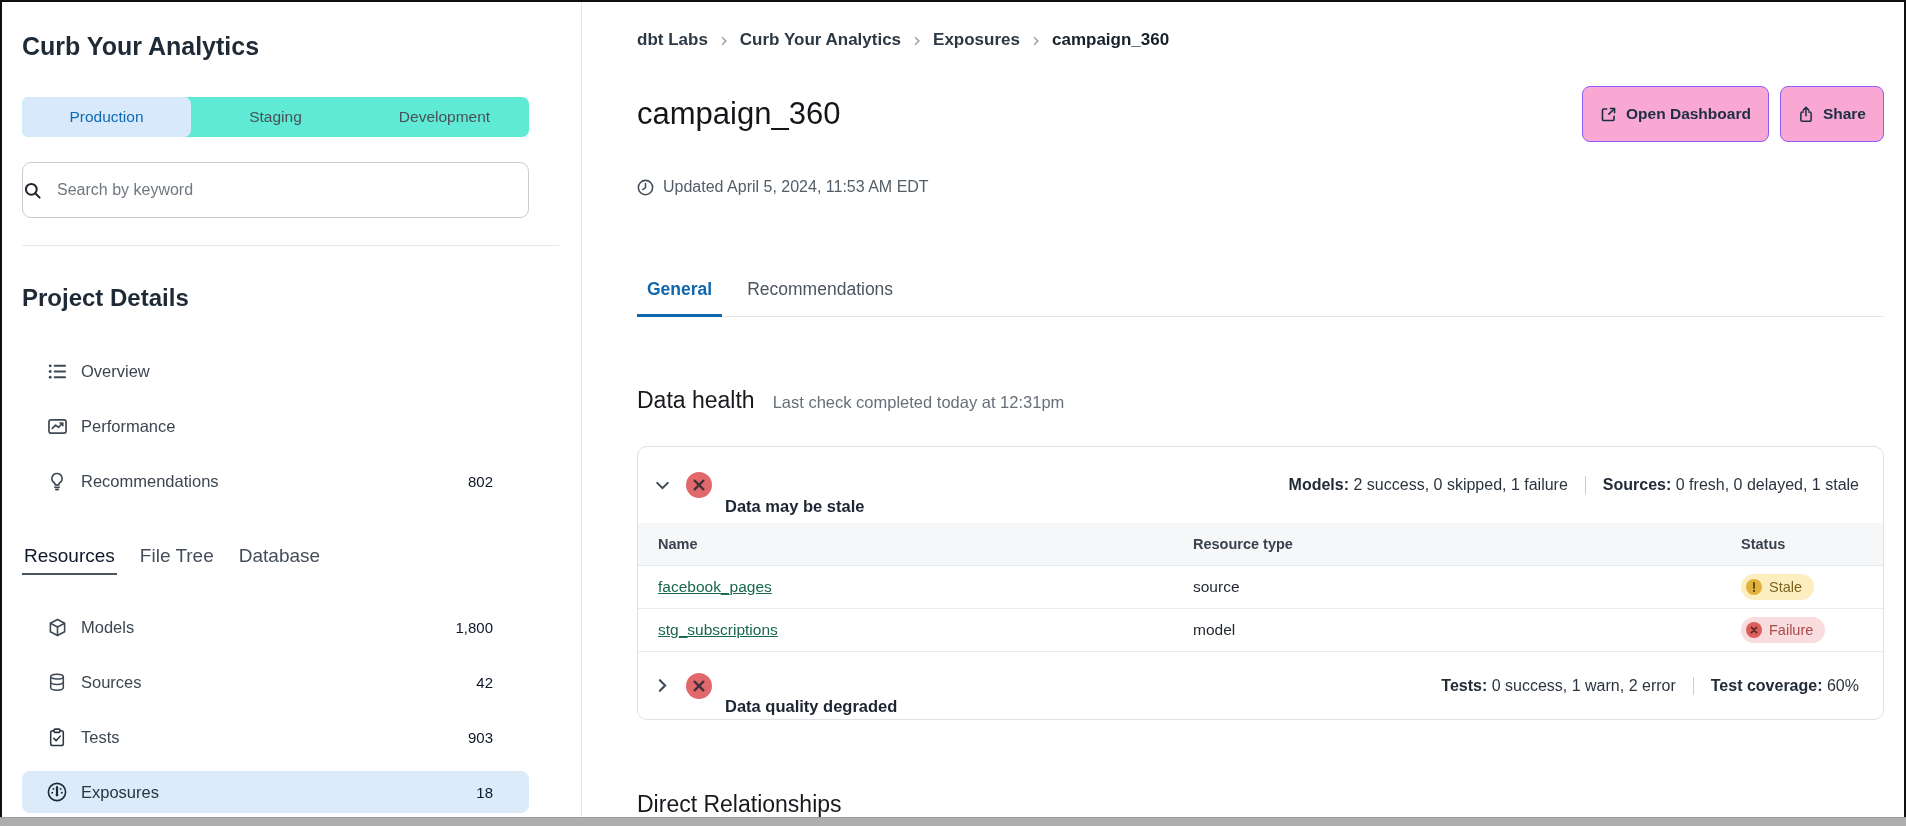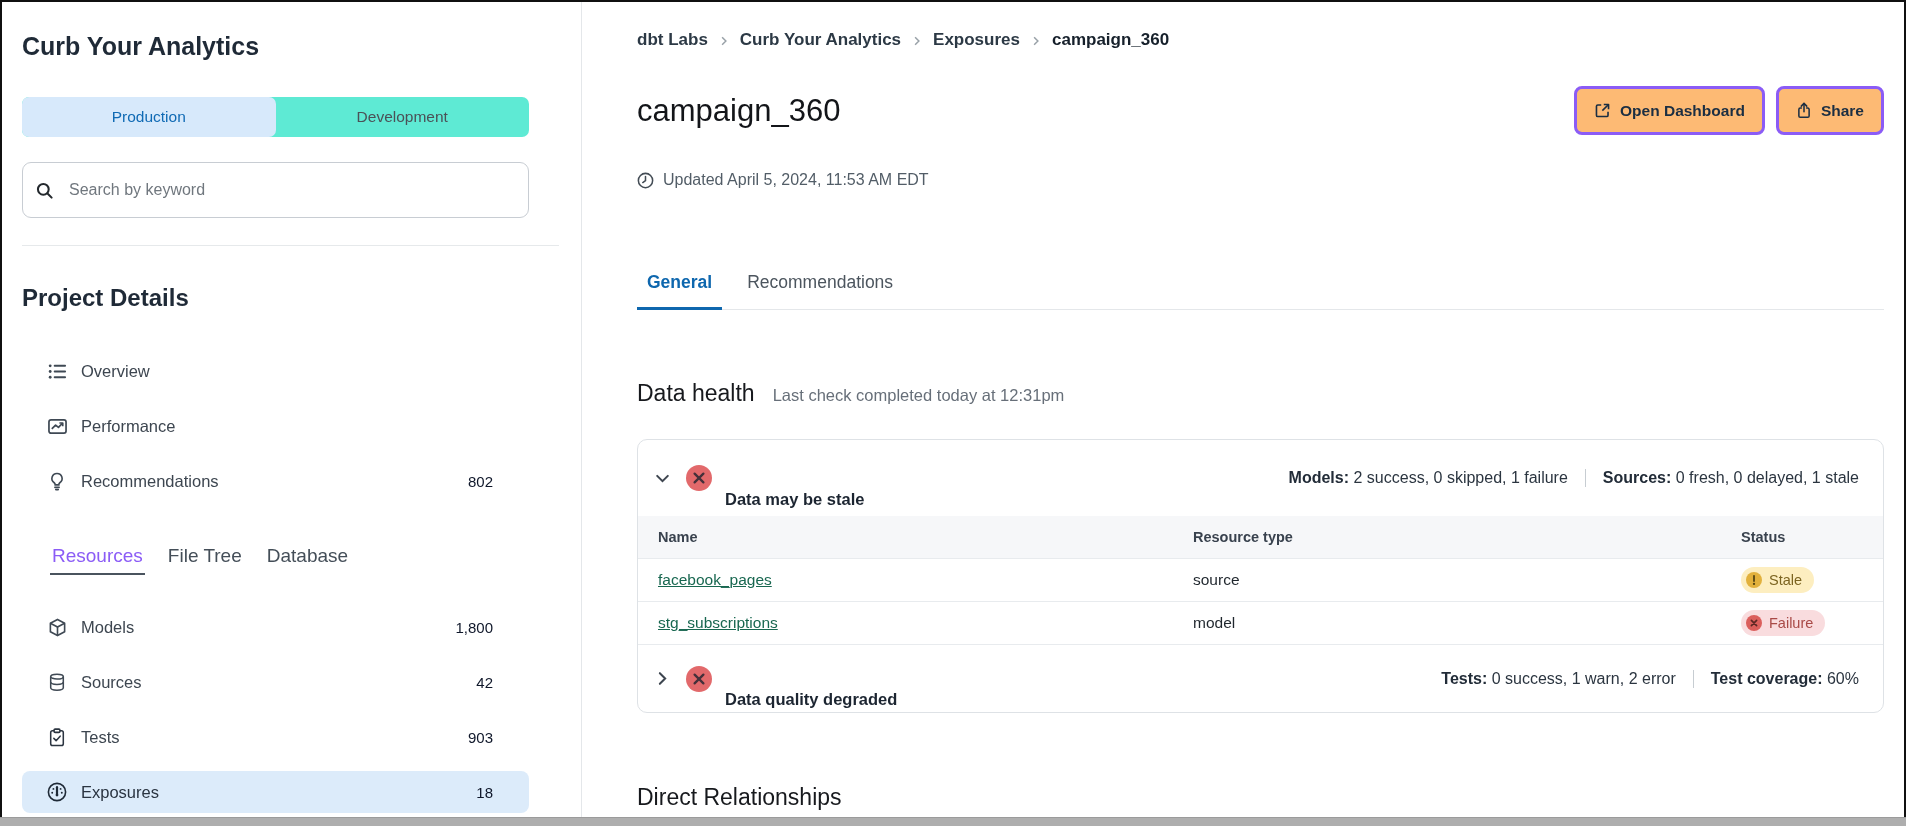--- a/index.html
+++ b/index.html
@@ -23,50 +23,50 @@
     margin-top:38px; height:40px; background:#5eead4; border-radius:7px;
     display:flex; align-items:stretch;justify-content:space-between;
   }
   .env-tab {
     flex:1; border:none; background:transparent; border-radius:7px;
     font-family:inherit; font-size:15.5px; color:#4b5157; cursor:pointer;
   }
   .env-tab.active { background:#d7e9fb; color:#0f6ab4; }
   .search-box {
     margin-top:25px; height:56px; border:1.5px solid #c8cdd3; border-radius:9px;
-    display:flex; align-items:center; gap:13px; padding:0 12px; background:#fff;
+    display:flex; align-items:center; gap:13px; padding:0 0; background:#fff;
   }
   .search-box input { flex:1; border:none; outline:none; background:transparent; font-family:inherit; font-size:16px; color:#30373d; }
   .search-box input::placeholder { color:#70777e; }
   .sidebar-divider { border:none; border-top:1px solid #e6e9eb; margin:27px -30px 0 0; }
   .side-heading { margin:41px 0 0; font-size:24px; line-height:22px; font-weight:600; color:#1f2a37; }
   .side-nav { margin-top:41px; }
   .side-nav.resources { margin-top:31px; }
   .nav-item {
     display:flex; align-items:center; height:42px; padding:0 36px 0 25px; gap:14px;
     border-radius:8px; font-size:16.5px; color:#3d4650; cursor:pointer; margin-bottom:13px;
   }
   .nav-item.active { background:#dcebfa; color:#2a3441; }
   .nav-item .nav-icon { display:flex; width:20px; justify-content:center; }
   .nav-item .count { margin-left:auto; font-size:15px; color:#0f172a; }
   .res-tabs { display:flex; gap:21px; margin-top:43px; }
   .res-tab { font-size:19px; line-height:22px; color:#444e58; padding:0 2px 6px; border-bottom:2.5px solid transparent; cursor:pointer; }
-  .res-tab.active { color:#8b5cf6; border-bottom-color:#4a545e;margin-left:28px; }
+  .res-tab.active { color:#0f172a; border-bottom-color:#4a545e; }
   
   .main { flex:1; padding:0 20px 0 55px; position:relative; }
   .breadcrumb { margin-top:28px; display:flex; align-items:center; gap:10px; font-size:17px; line-height:20px; font-weight:600; color:#2c3945; }
   .breadcrumb .crumb { cursor:pointer; }
   .breadcrumb .crumb.current { font-weight:700; color:#16202b; cursor:default; }
   .crumb-sep { display:flex; margin-top:1px; }
   .title-row { margin-top:36px; display:flex; align-items:center; }
   .page-title { margin:0; font-size:31px; line-height:36px; font-weight:500; color:#131519; }
   .actions { margin-left:auto; display:flex; gap:11px; }
   .btn {
-    display:inline-flex; align-items:center; gap:9px; height:49px; padding:0 17px;
-    border:3px solid #8b5cf6; border-radius:8px; background:#fdba74; cursor:pointer;
+    display:inline-flex; align-items:center; gap:9px; height:56px; padding:0 17px;
+    border:1px solid #8b5cf6; border-radius:8px; background:#f9a8d4; cursor:pointer;
     font-family:inherit; font-size:15.5px; font-weight:700; color:#1b2e42;
   }
   .updated { margin-top:36px; display:flex; align-items:center; gap:9px; font-size:16px; color:#525d67; }
   .page-tabs { margin-top:82px; display:flex; gap:15px; border-bottom:1px solid #e4e7ea; }
   .page-tab { font-size:17.5px; line-height:22px; padding:0 10px 14px; color:#4c555e; border-bottom:3.5px solid transparent; margin-bottom:-1px; cursor:pointer; }
   .page-tab.active { color:#0e67ae; font-weight:700; border-bottom-color:#0e67ae; }
   .section-head { margin-top:70px; display:flex; align-items:baseline; gap:18px; }
   .section-title { margin:0; font-size:23px; line-height:26px; font-weight:500; color:#17191d; }
   .section-sub { font-size:16.5px; color:#676f79; }
   .card { margin-top:33px; border:1px solid #dee2e6; border-radius:10px; background:#fff; overflow:hidden; }
@@ -93,20 +93,21 @@
 </head>
 <body>
 
 <div class="frame">
 
   <aside class="sidebar">
     <h1 class="project-title">Curb Your Analytics</h1>
 
     <div class="env-tabs">
       <button class="env-tab active">Production</button>
+      <button class="env-tab">Staging</button>
       <button class="env-tab">Development</button>
     </div>
 
     <div class="search-box">
       <svg width="19" height="19" viewBox="0 0 24 24" fill="none" stroke="#23282d" stroke-width="2.6" stroke-linecap="round">
           <circle cx="10.5" cy="10.5" r="6.8"></circle>
           <line x1="15.8" y1="15.8" x2="21" y2="21"></line>
         </svg>
       <input placeholder="Search by keyword" style="">
     </div>

